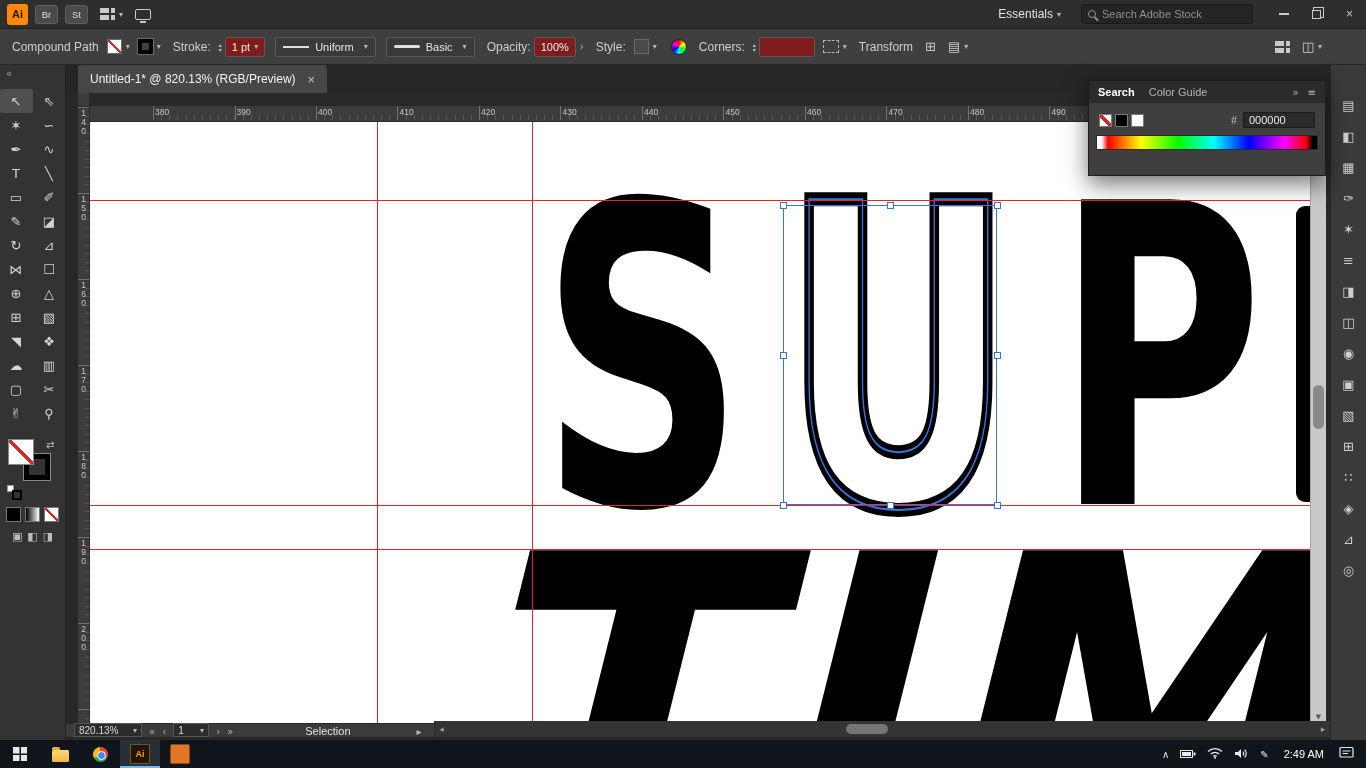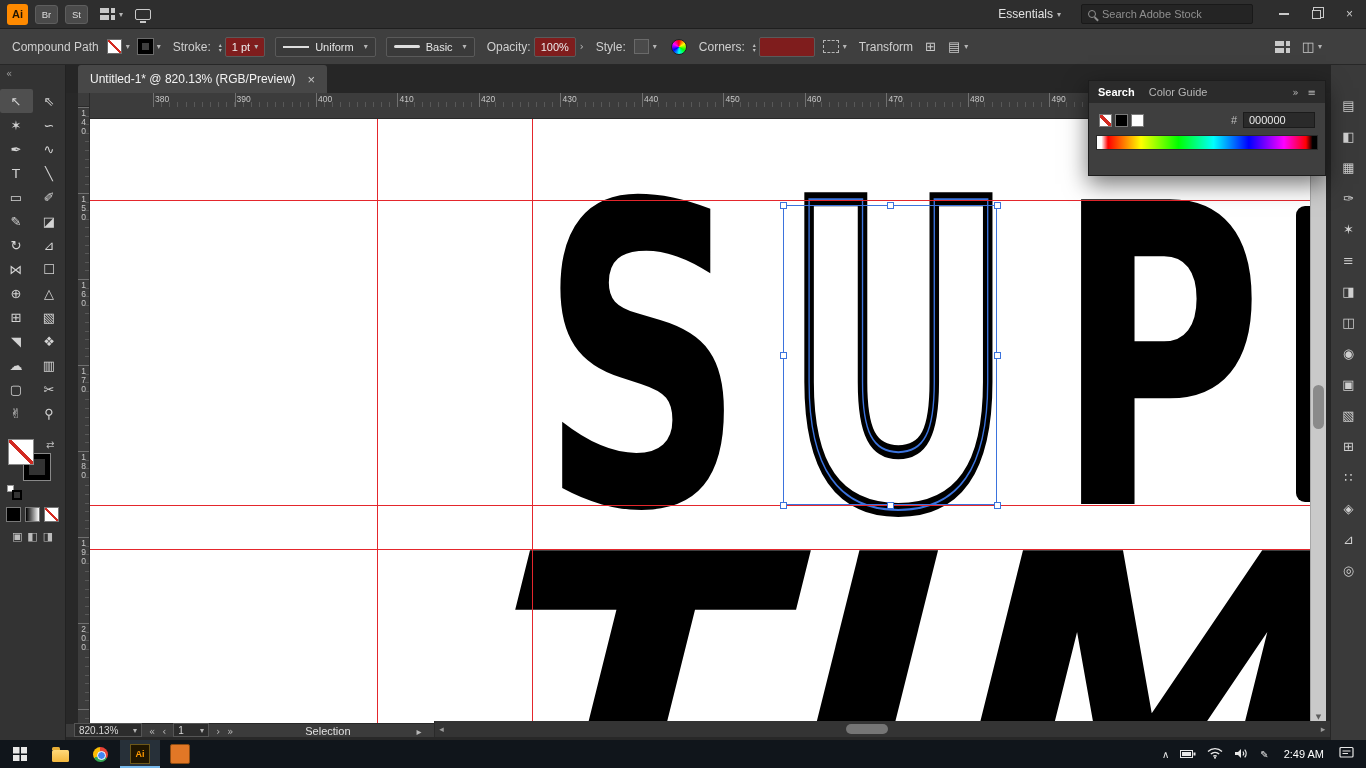--- a/index.html
+++ b/index.html
@@ -92,21 +92,21 @@
   
   #docarea{position:absolute;left:66px;top:65px;width:1264px;height:675px;background:#282828}
   #tabbar{position:absolute;left:66px;top:65px;width:1264px;height:28px;background:#262626;
           display:flex;align-items:center;z-index:20}
   .tab{margin-left:12px;height:28px;display:flex;align-items:center;background:#474747;
        padding:0 12px;font-size:12px;color:#f2f2f2;border-radius:3px 3px 0 0}
   .tab-close{margin-left:12px;color:#c4c4c4;font-size:13px;line-height:13px}
 
   #corner{position:absolute;left:78px;top:93px;width:12px;height:14px;background:#3c3c3c;
           border-right:1px solid #2a2a2a;border-bottom:1px solid #2a2a2a;z-index:21}
-  #hruler{position:absolute;left:90px;top:93px;width:1220px;height:26px;background:#3c3c3c;z-index:21;
+  #hruler{position:absolute;left:90px;top:106px;width:1220px;height:16px;background:#3c3c3c;z-index:21;
       border-bottom:1px solid #2a2a2a;
       background-image:repeating-linear-gradient(90deg,#707070 0 1px,transparent 1px 81.5px),
                        repeating-linear-gradient(90deg,#585858 0 1px,transparent 1px 8.15px);
       background-size:1220px 14px,1220px 5px;background-position:63px 0,63px 9px;background-repeat:no-repeat}
   .hnum{position:absolute;top:1px;font-size:8.5px;color:#c6c6c6}
   #vruler{position:absolute;left:78px;top:107px;width:12px;height:616px;background:#3c3c3c;z-index:21;
       border-right:1px solid #2a2a2a;
       background-image:repeating-linear-gradient(180deg,#707070 0 1px,transparent 1px 86px),
                        repeating-linear-gradient(180deg,#585858 0 1px,transparent 1px 8.6px);
       background-size:12px 616px,5px 616px;background-position:0 0,7px 0;background-repeat:no-repeat}

